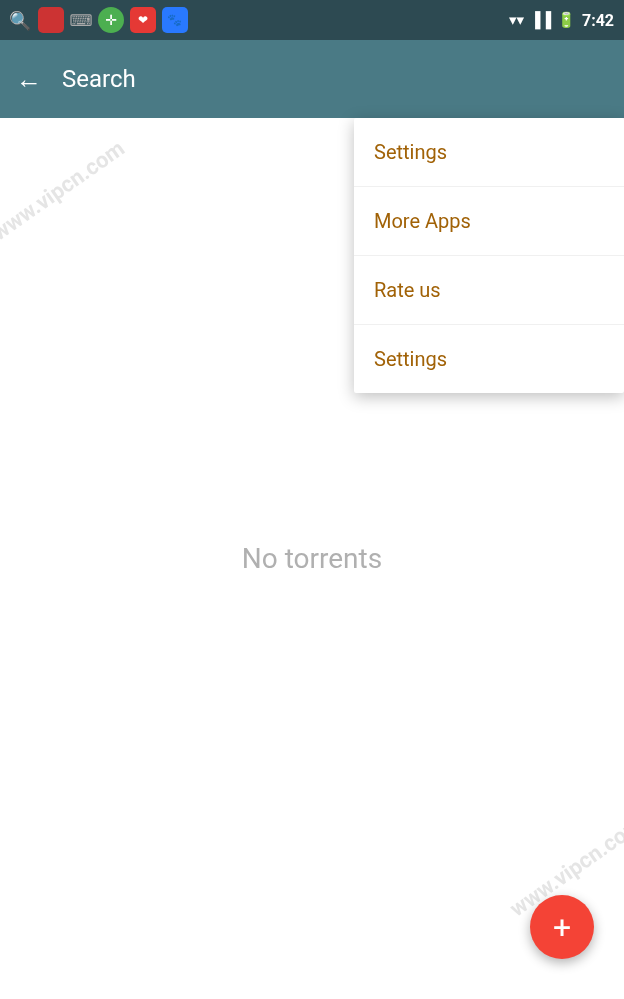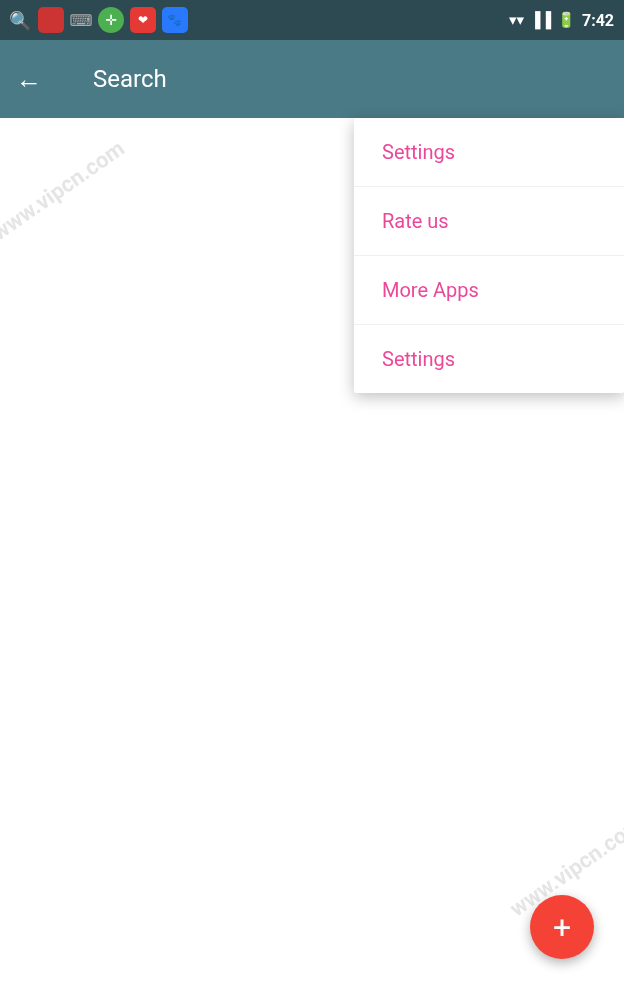--- a/index.html
+++ b/index.html
@@ -126,21 +126,20 @@
       color: white;
       font-size: 26px;
       margin-right: 20px;
       cursor: pointer;
     }
 
     .app-bar-title {
       color: white;
       font-size: 24px;
       font-weight: 400;
-      margin-left: 31px;
     }
 
     
     .main-content {
       width: 100%;
       height: calc(999px - 40px - 78px);
       background: #ffffff;
       position: relative;
       display: flex;
       align-items: center;
@@ -198,23 +197,23 @@
       top: 0px;
       right: 0px;
       width: 270px;
       background: white;
       box-shadow: 0 4px 16px rgba(0,0,0,0.25);
       z-index: 100;
       border-radius: 2px;
     }
 
     .menu-item {
-      padding: 22px 28px;
+      padding: 22px 20px;
       font-size: 20px;
-      color: #ec4899;
+      color: #a16207;
       cursor: pointer;
       border-bottom: 1px solid #f0f0f0;
     }
 
     .menu-item:last-child {
       border-bottom: none;
     }
 
     
     .menu-wrapper {
@@ -246,26 +245,27 @@
 
 <div class="app-bar">
   <span class="back-btn">←</span>
   <span class="app-bar-title">Search</span>
 </div>
 
 <div class="main-content">
 
   <div class="watermark watermark-top">www.vipcn.com</div>
 
+  <span class="no-torrents-text">No torrents</span>
 
   <div class="watermark watermark-bottom">www.vipcn.com</div>
 
   <div class="fab-btn">+</div>
 
   <div class="menu-wrapper">
     <div class="dropdown-menu">
       <div class="menu-item">Settings</div>
+      <div class="menu-item">More Apps</div>
       <div class="menu-item">Rate us</div>
-      <div class="menu-item">More Apps</div>
       <div class="menu-item">Settings</div>
     </div>
   </div>
 </div>
 
 </body></html>

